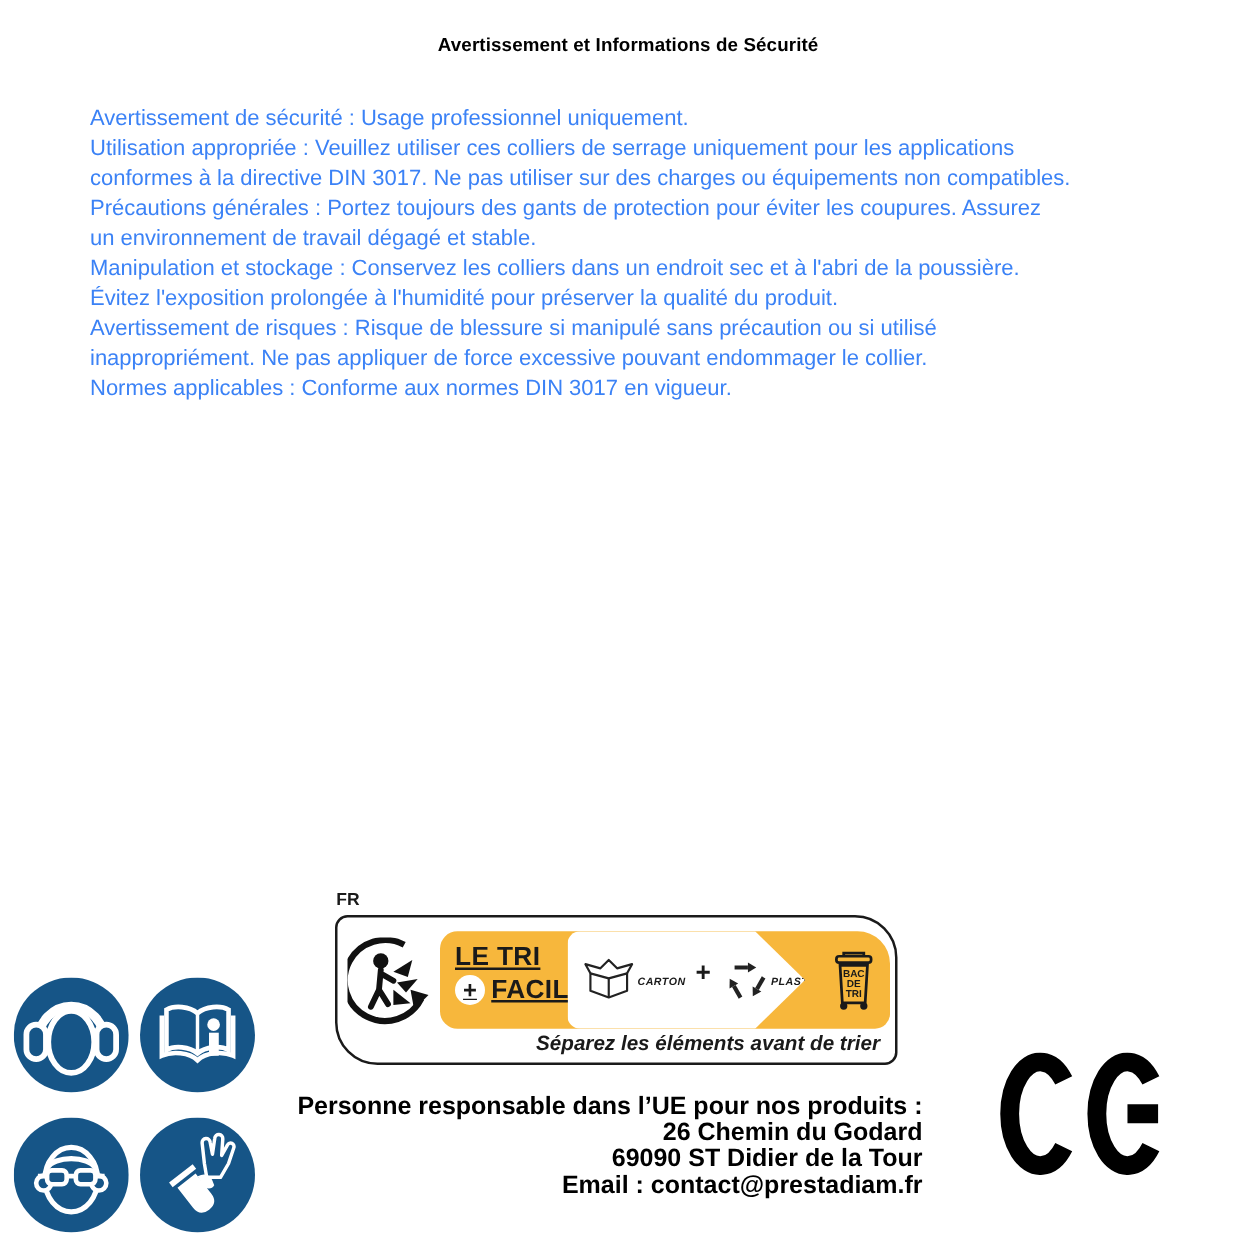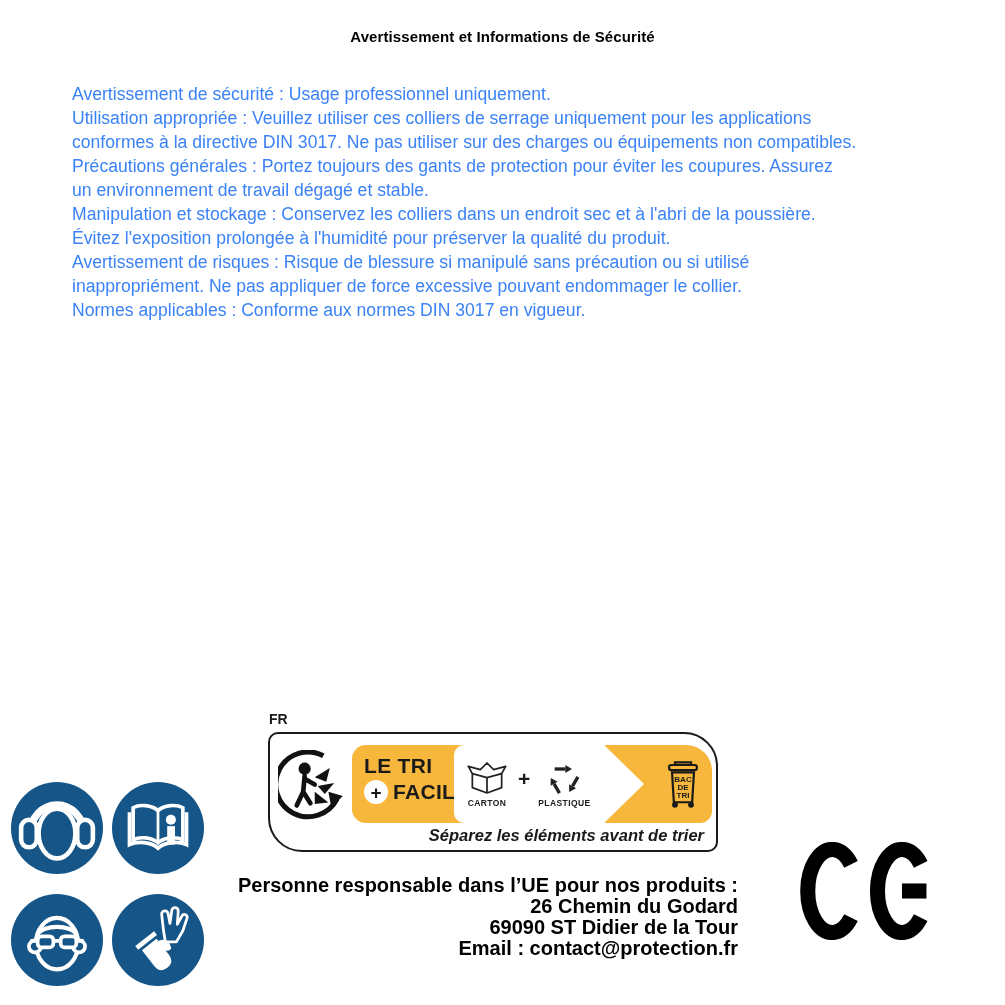--- a/index.html
+++ b/index.html
@@ -25,36 +25,36 @@
   .fr-label{left:269px;top:711px;font-size:14px;font-weight:700;color:#1a1a1a;}
   .banner{
     left:268px;top:732px;width:450px;height:120px;box-sizing:border-box;
     border:2px solid #1a1a1a;border-radius:10px 34px 10px 34px;background:#fff;
   }
   .triman{left:8px;top:16px;width:72px;height:72px;}
   .yellow-band{
     left:82px;top:11px;width:360px;height:78px;background:#F7B73C;
     border-radius:14px 26px 12px 14px;
   }
-  .letri{left:12px;top:9px;color:#1a1a1a;}
+  .letri{left:12px;top:9px;color:#1a1a1a;text-decoration:underline;}
   .letri-line1{font-size:21px;font-weight:800;letter-spacing:.3px;line-height:24px;}
   .letri-line2{display:flex;align-items:center;gap:5px;margin-top:2px;}
   .plus-badge{
     width:24px;height:24px;border-radius:50%;background:#fff;color:#1a1a1a;
     display:flex;align-items:center;justify-content:center;
     font-size:19px;font-weight:900;line-height:1;
   }
   .letri-line2 .word{font-size:21px;font-weight:800;letter-spacing:.3px;}
   .white-chevron{
     left:102px;top:0;width:190px;height:78px;background:#fff;
     border-radius:10px 0 0 10px;
     clip-path:polygon(0 0,79% 0,100% 50%,79% 100%,0 100%);
     display:flex;align-items:center;padding:0 36px 0 10px;box-sizing:border-box;gap:7px;
   }
-  .material{display:flex;flex-direction:column;align-items:center;}
+  .material{display:flex;flex-direction:row;align-items:center;font-style:italic;}
   .material-label{font-size:8.5px;font-weight:700;letter-spacing:.4px;color:#1a1a1a;margin-top:1px;}
   .big-plus{font-size:21px;font-weight:800;color:#1a1a1a;margin:0 1px 10px 1px;}
   .bin{right:10px;top:6px;width:38px;height:66px;}
   .banner-footer{
     right:12px;bottom:5px;font-size:16.5px;font-weight:700;font-style:italic;color:#1a1a1a;
   }
   
   .picto{width:92px;height:92px;}
   .picto-1{left:11px;top:782px;}
   .picto-2{left:112px;top:782px;}
@@ -196,21 +196,21 @@
     <rect x="33" y="45" width="26" height="5" fill="#fff"></rect>
     <path d="M36,53 h20 v22 q0,10 -10,10 q-10,0 -10,-10 z" fill="#fff"></path>
     <path d="M56,56 q9,2 8,10 l-1.5,5 q-5,2 -8,-4 z" fill="#fff"></path>
   </g>
 </svg>
 
 <div class="abs contact">
   <div>Personne responsable dans l’UE pour nos produits :</div>
   <div>26 Chemin du Godard</div>
   <div>69090 ST Didier de la Tour</div>
-  <div>Email : contact@protection.fr</div>
+  <div>Email : contact@prestadiam.fr</div>
 </div>
 
 <svg class="abs ce" viewBox="0 0 150 104">
   <g fill="none" stroke="#000" stroke-width="16">
     <path d="M55.9,23.7 A26,44 0 1 0 55.9,80.3"></path>
     <path d="M129.9,23.7 A26,44 0 1 0 129.9,80.3"></path>
     <path d="M110,52 L136,52"></path>
   </g>
 </svg>
 

